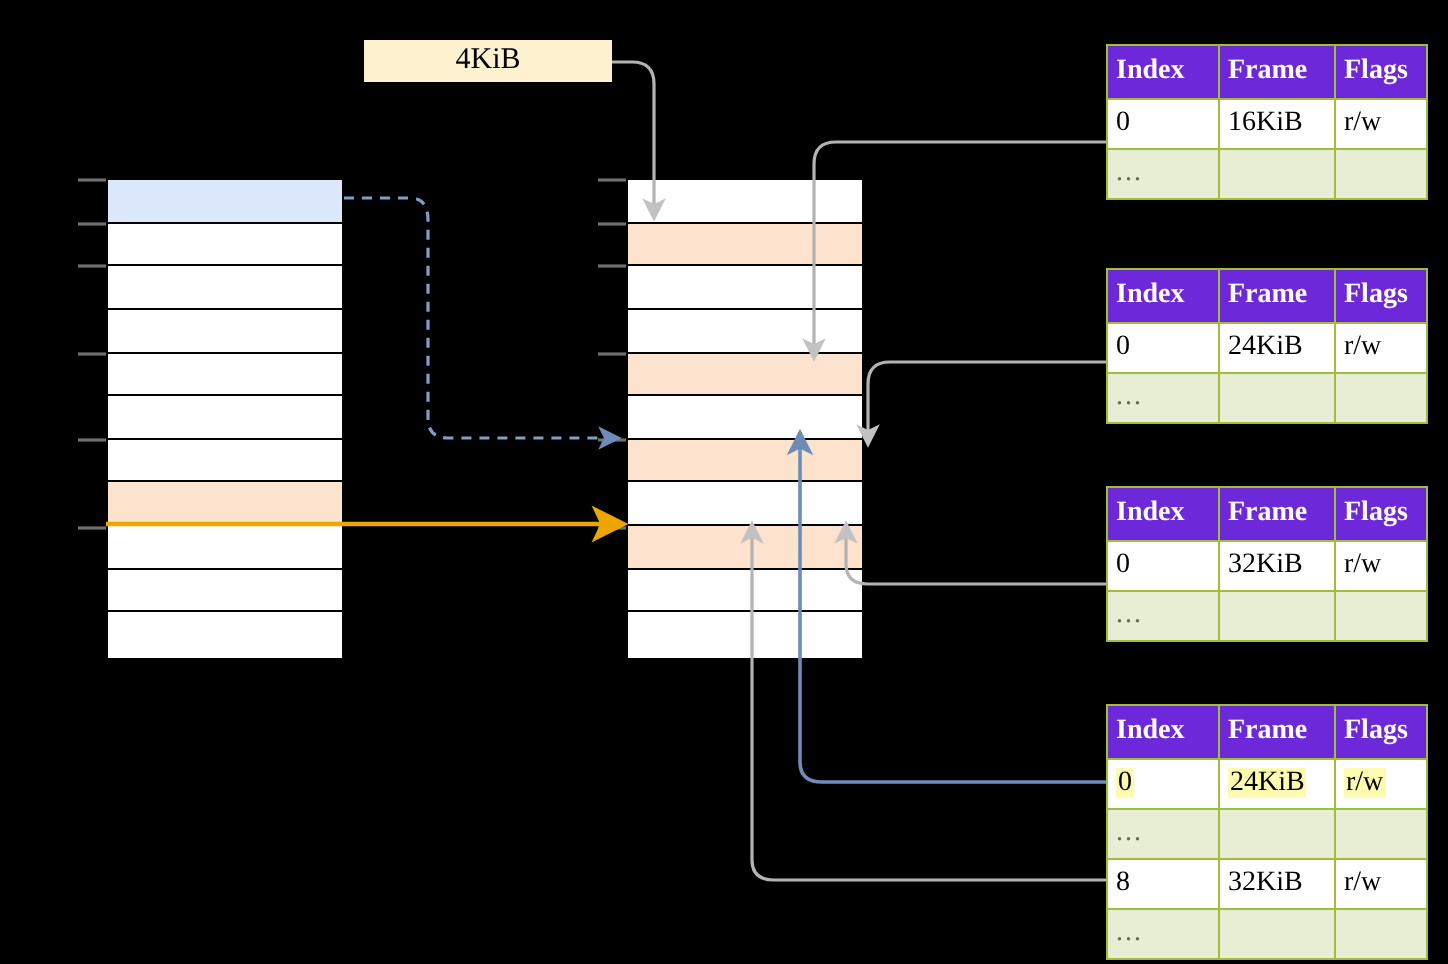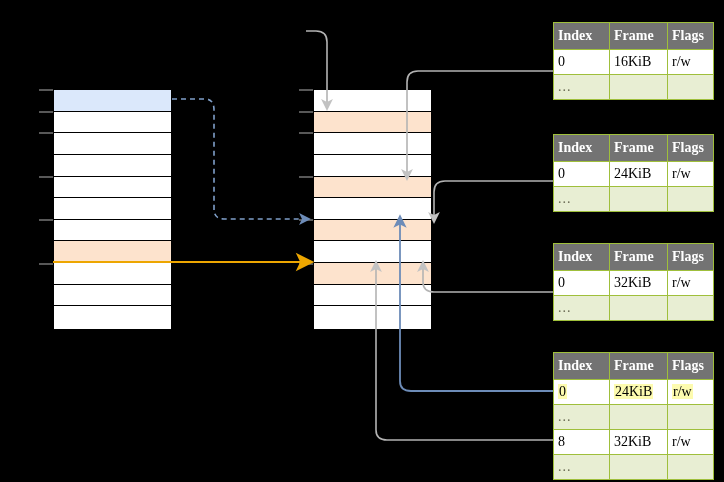--- a/index.html
+++ b/index.html
@@ -17,38 +17,39 @@
   
   .lbl{position:absolute;background:#fdf1cf;color:#000;display:flex;
        align-items:center;justify-content:center;font-size:15px;}
 
   
   .ptable{position:absolute;border-collapse:collapse;table-layout:fixed;
           border:1px solid #9fbf3b;background:#fff;}
   .ptable td,.ptable th{border:1px solid #9fbf3b;box-sizing:border-box;
           font-size:14px;padding:1px 4px;text-align:left;height:25px;
           font-family:"Liberation Serif", serif;overflow:hidden;white-space:nowrap;}
-  .ptable th{background:#737373;color:#fff;font-weight:bold;height:27px;}
+  .ptable th{background:#6d28d9;color:#fff;font-weight:bold;height:27px;}
   .ptable td.dots{background:#e8eed3;color:#6b6b55;letter-spacing:1px;}
   .ptable td.plain{background:#fff;color:#000;}
   .hl{background:#fdfbaf;padding:0 1px;}
 
   svg.wires{position:absolute;left:0;top:0;width:724px;height:482px;
             pointer-events:none;}
   .g-line{stroke:#b3b3b3;stroke-width:1.6;fill:none;}
   .b-dash{stroke:#7f9fc9;stroke-width:1.6;fill:none;stroke-dasharray:5 4;}
   .b-line{stroke:#6d8cb8;stroke-width:1.8;fill:none;}
   .o-line{stroke:#eda600;stroke-width:2.2;fill:none;}
   .tick{stroke:#6e6e6e;stroke-width:1.6;}
 </style>
 </head>
 <body>
 
 <div class="canvas">
 
+  <div class="lbl" id="label-box" style="left:182px;top:20px;width:124px;height:21px;">4KiB</div>
 
   <div class="col" id="vcol" style="left:53px;top:89px;width:119px;height:241px;">
       <div class="cell blue" style="height: 21.6364px;"></div>
       <div class="cell" style="height: 21.6364px;"></div>
       <div class="cell" style="height: 21.6364px;"></div>
       <div class="cell" style="height: 21.6364px;"></div>
       <div class="cell" style="height: 21.6364px;"></div>
       <div class="cell" style="height: 21.6364px;"></div>
       <div class="cell" style="height: 21.6364px;"></div>
       <div class="cell orange" style="height: 21.6364px;"></div>

